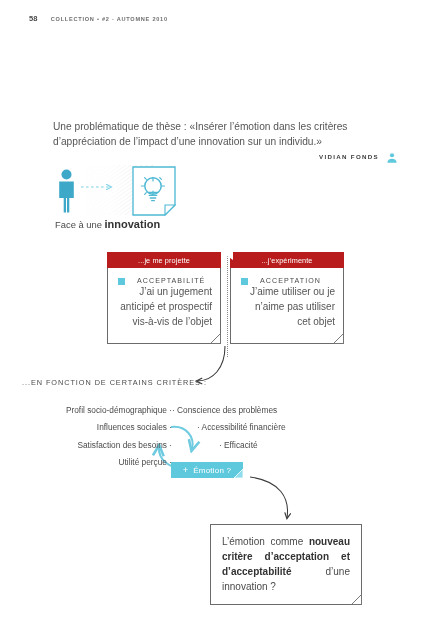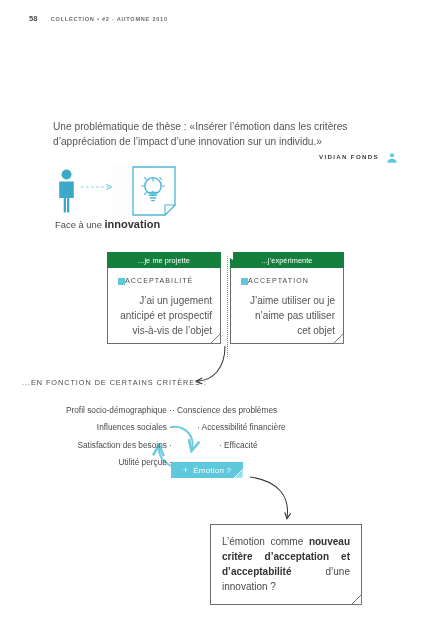--- a/index.html
+++ b/index.html
@@ -28,29 +28,29 @@
   .illus{position:absolute;left:55px;top:165px;width:180px;height:70px;}
   .illus svg{display:block;}
   .illus-cap{position:absolute;left:55px;top:218px;font-size:9.4px;color:#4a4a4a;white-space:nowrap;}
   .illus-cap b{font-size:11px;font-weight:bold;color:#333;}
 
   
   .cards{position:absolute;left:107px;top:252px;width:237px;height:92px;}
   .card{position:absolute;top:0;width:114px;height:92px;}
   .card.left{left:0;} .card.right{left:123px;}
   .card .hd{
-    height:16px;background:#15803d;color:#fff;font-size:7.3px;
+    height:16px;background:#b91c1c;color:#fff;font-size:7.3px;
     display:flex;align-items:center;justify-content:center;letter-spacing:.1px;
   }
   .card .bd{
     position:relative;height:76px;box-sizing:border-box;
     border:1px solid #6b6b6b;border-top:none;background:#fff;
     padding:9px 8px 0 10px;
   }
-  .card .lbl{display:flex;align-items:center;gap:0;margin-bottom:9px;}
+  .card .lbl{display:flex;align-items:center;gap:12px;}
   .card .sq{width:7px;height:7px;background:#5ec8dd;flex:none;}
   .card .lbl span{font-size:7.1px;letter-spacing:1.05px;color:#4a4a4a;}
   .card .txt{font-size:10px;line-height:1.48;color:#555;text-align:right;}
   .fold{position:absolute;right:-1px;bottom:-1px;width:11px;height:11px;}
 
   
   .divider{position:absolute;left:227px;top:252px;height:105px;
     border-left:1.3px dotted #8a8a8a;}
   .divider-notch{position:absolute;left:221px;top:252px;width:12px;height:8px;}
 

